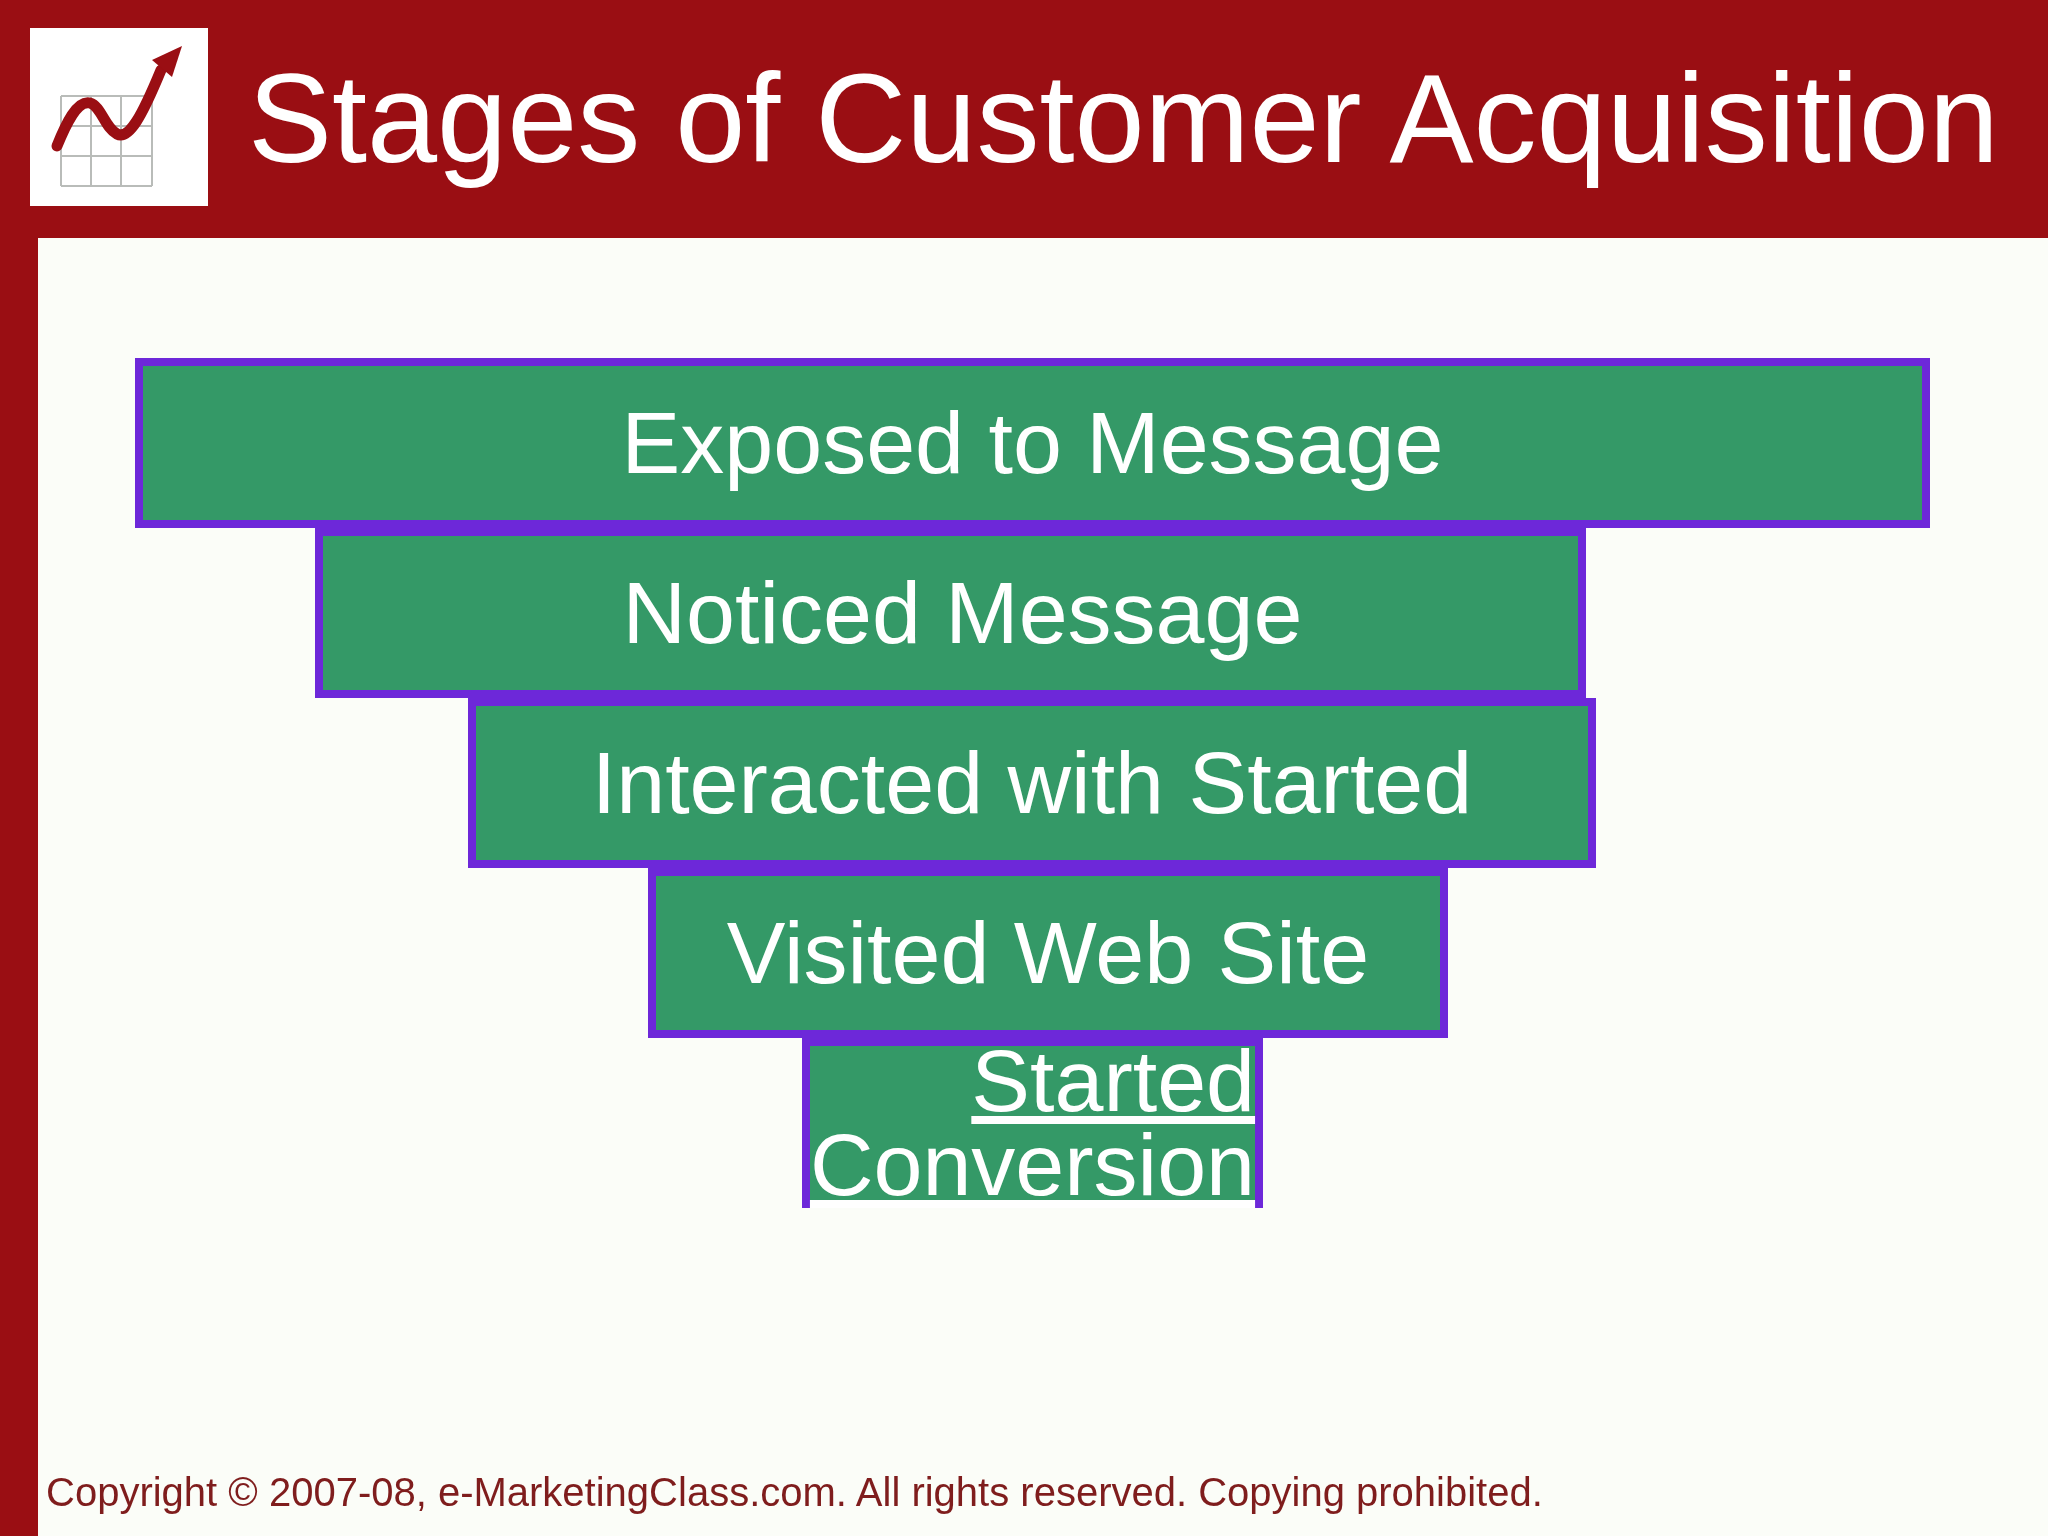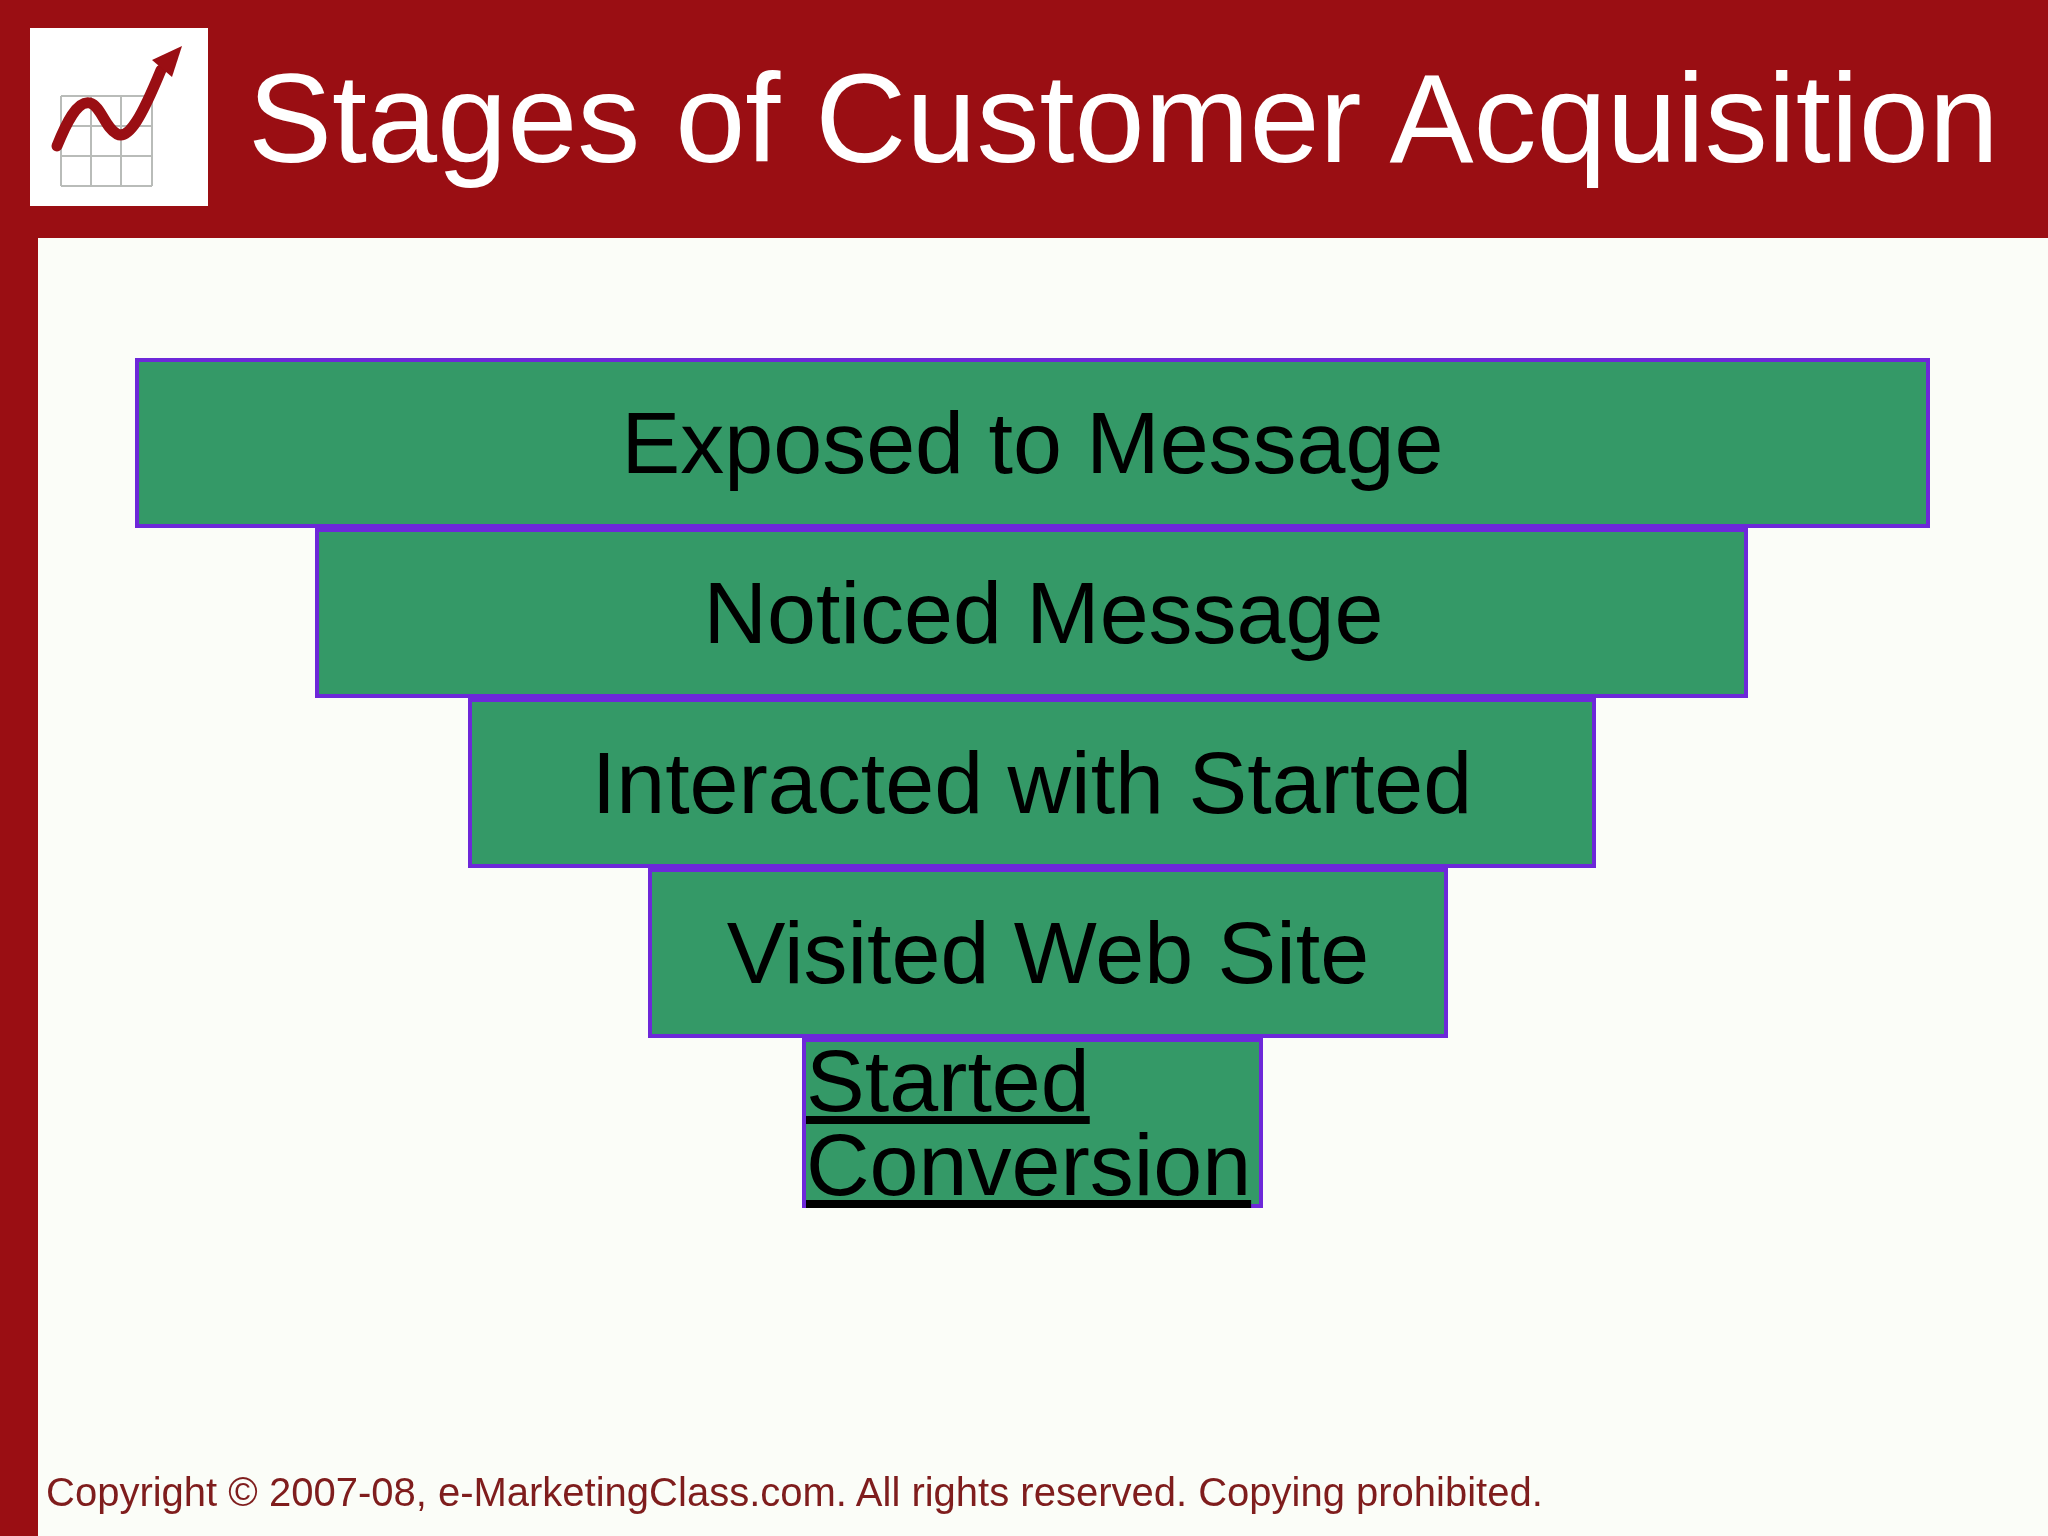--- a/index.html
+++ b/index.html
@@ -53,32 +53,32 @@
   
   .funnel {
     position: absolute;
     left: 0; top: 0;
     width: 2048px; height: 1536px;
   }
   .stage {
     position: absolute;
     box-sizing: border-box;
     background: #349967;
-    border: 4px solid #6d28d9;
+    border: 8px solid #6d28d9;
     display: flex;
     align-items: center;
     justify-content: center;
-    text-align: left;
-    color: #000000;
+    text-align: right;
+    color: #ffffff;
     font-size: 88px;
     line-height: 0.95;
     height: 170px;
   }
   .stage-1 { left: 135px;  top: 358px;  width: 1795px; }
-  .stage-2 { left: 315px;  top: 528px;  width: 1433px; padding-left: 24px; }
+  .stage-2 { left: 315px;  top: 528px;  width: 1271px; padding-left: 24px; }
   .stage-3 { left: 468px;  top: 698px;  width: 1128px; }
   .stage-4 { left: 648px;  top: 868px;  width: 800px;  }
   .stage-5 { left: 802px;  top: 1038px; width: 461px; text-decoration: underline;  }
   
   .copyright {
     position: absolute;
     left: 46px; top: 1470px;
     margin: 0;
     color: #7f1d1d;
     font-size: 40px;

